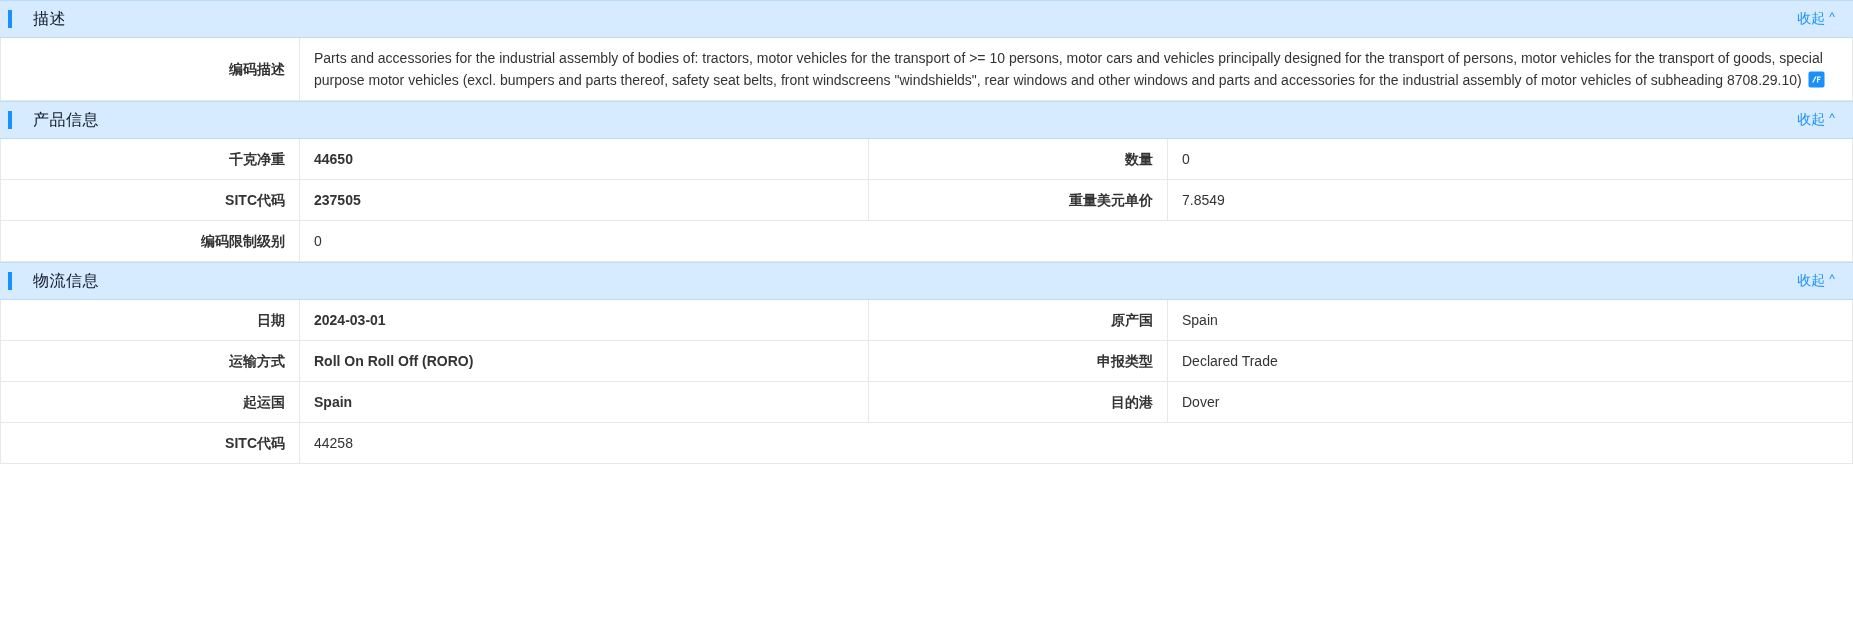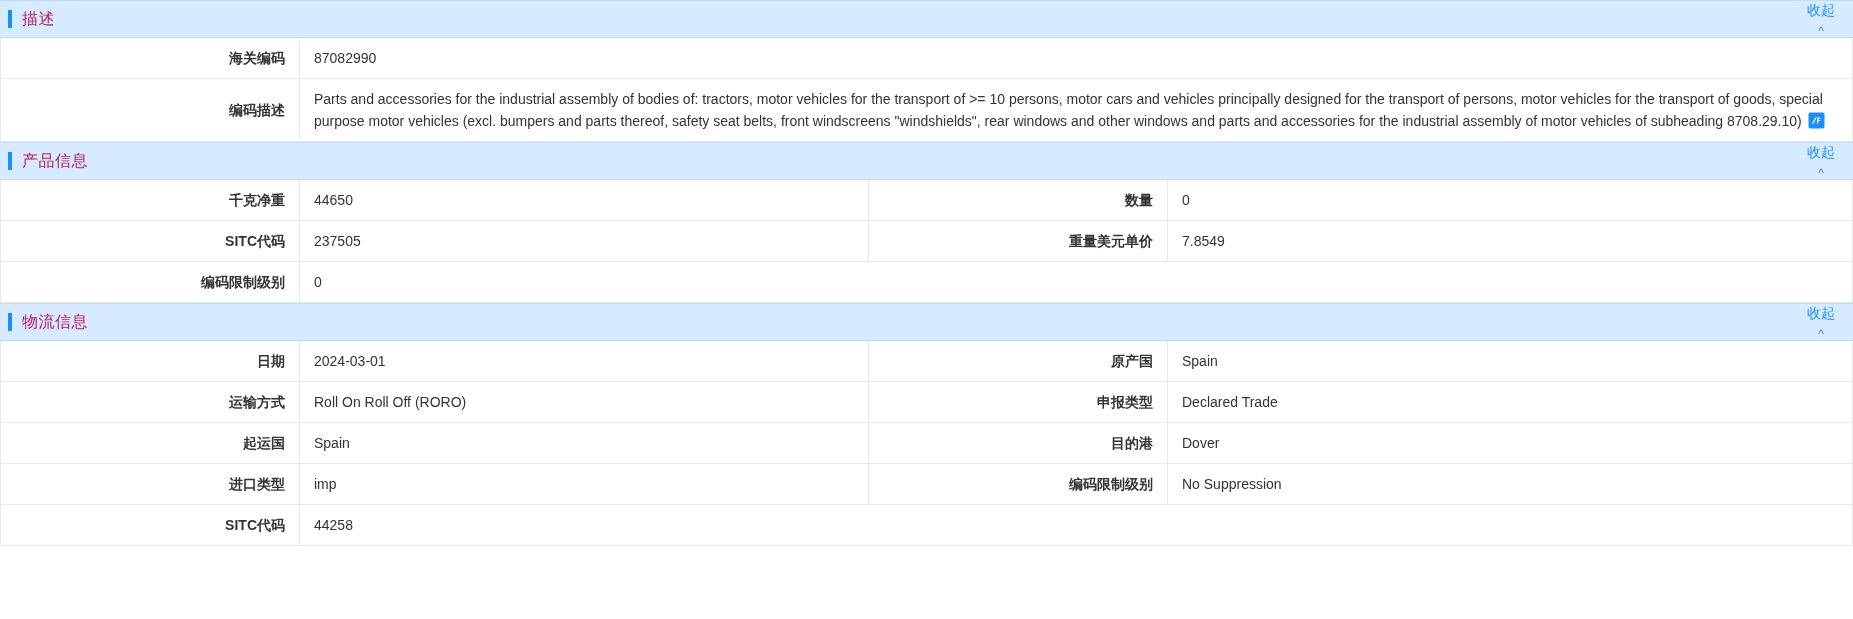--- a/index.html
+++ b/index.html
@@ -35,33 +35,32 @@
     height: 100%;
   }
   .section-header .accent-bar {
     width: 4px;
     height: 18px;
     background: #1890ff;
     margin-right: 10px;
     margin-left: 8px;
   }
   .section-header .title {
-    color: #be185d;
+    color: #0f172a;
     font-size: 16px;
     letter-spacing: 0.5px;
+    margin-left: 11px;
   }
   .collapse-link {
     color: #1890ff;
     font-size: 14px;
     cursor: pointer;
     display: flex;
-    align-items: center;
     gap: 4px;
     user-select: none;
-    flex-direction: column;
   }
   .collapse-link .chev {
     font-size: 12px;
     line-height: 1;
     display: inline-block;
     transform: translateY(1px);
   }
   
   .tbl {
     width: 100%;
@@ -100,21 +99,21 @@
   }
   .copy-icon {
     display: inline-block;
     width: 17px;
     height: 17px;
     vertical-align: -3px;
     margin-left: 6px;
     cursor: pointer;
   }
   .two-col-left-lbl { width: 270px; }
-  .two-col-left-val { width: 540px; }
+  .two-col-left-val { width: 540px; font-weight: bold; }
   .two-col-right-lbl { width: 270px; }
   .two-col-right-val { width: auto; }
 </style>
 </head>
 <body>
 
 <div class="page">
 
   <div class="section-header">
     <div class="title-wrap">
@@ -122,24 +121,20 @@
       <span class="title">描述</span>
     </div>
     <span class="collapse-link">
       <span>收起</span>
       <span class="chev">^</span>
     </span>
   </div>
 
   <table class="tbl">
     <tbody>
-        <tr>
-      <td class="lbl">海关编码</td>
-      <td class="val" colspan="3">87082990</td>
-    </tr>
     <tr>
       <td class="lbl">编码描述</td>
       <td class="val desc-val" colspan="3">
         <span>Parts and accessories for the industrial assembly of bodies of: tractors, motor vehicles for the transport of &gt;= 10 persons, motor cars and vehicles principally designed for the transport of persons, motor vehicles for the transport of goods, special purpose motor vehicles (excl. bumpers and parts thereof, safety seat belts, front windscreens "windshields", rear windows and other windows and parts and accessories for the industrial assembly of motor vehicles of subheading 8708.29.10)</span><span class="copy-icon"><svg width="17" height="17" viewBox="0 0 17 17" xmlns="http://www.w3.org/2000/svg">
                 <rect x="0.5" y="0.5" width="16" height="16" rx="2" fill="#1890ff"></rect>
                 <path d="M4 11.5 L7.2 5.5 L8.6 5.5 L5.4 11.5 Z" fill="#ffffff"></path>
                 <path d="M9 5.5 L12.6 5.5 L12.6 6.7 L10.2 6.7 L10.2 7.9 L12.2 7.9 L12.2 9.1 L10.2 9.1 L10.2 11.5 L9 11.5 Z" fill="#ffffff"></path>
               </svg></span>
       </td>
     </tr>
@@ -203,25 +198,19 @@
       <td class="lbl two-col-right-lbl">申报类型</td>
       <td class="val two-col-right-val">Declared Trade</td>
     </tr>
     <tr>
       <td class="lbl two-col-left-lbl">起运国</td>
       <td class="val two-col-left-val">Spain</td>
       <td class="lbl two-col-right-lbl">目的港</td>
       <td class="val two-col-right-val">Dover</td>
     </tr>
     <tr>
-      <td class="lbl two-col-left-lbl">进口类型</td>
-      <td class="val two-col-left-val">imp</td>
-      <td class="lbl two-col-right-lbl">编码限制级别</td>
-      <td class="val two-col-right-val">No Suppression</td>
-    </tr>
-    <tr>
       <td class="lbl two-col-left-lbl">SITC代码</td>
       <td class="val" colspan="3">44258</td>
     </tr>
   </tbody>
     </table>
 
 </div>
 
 </body></html>

